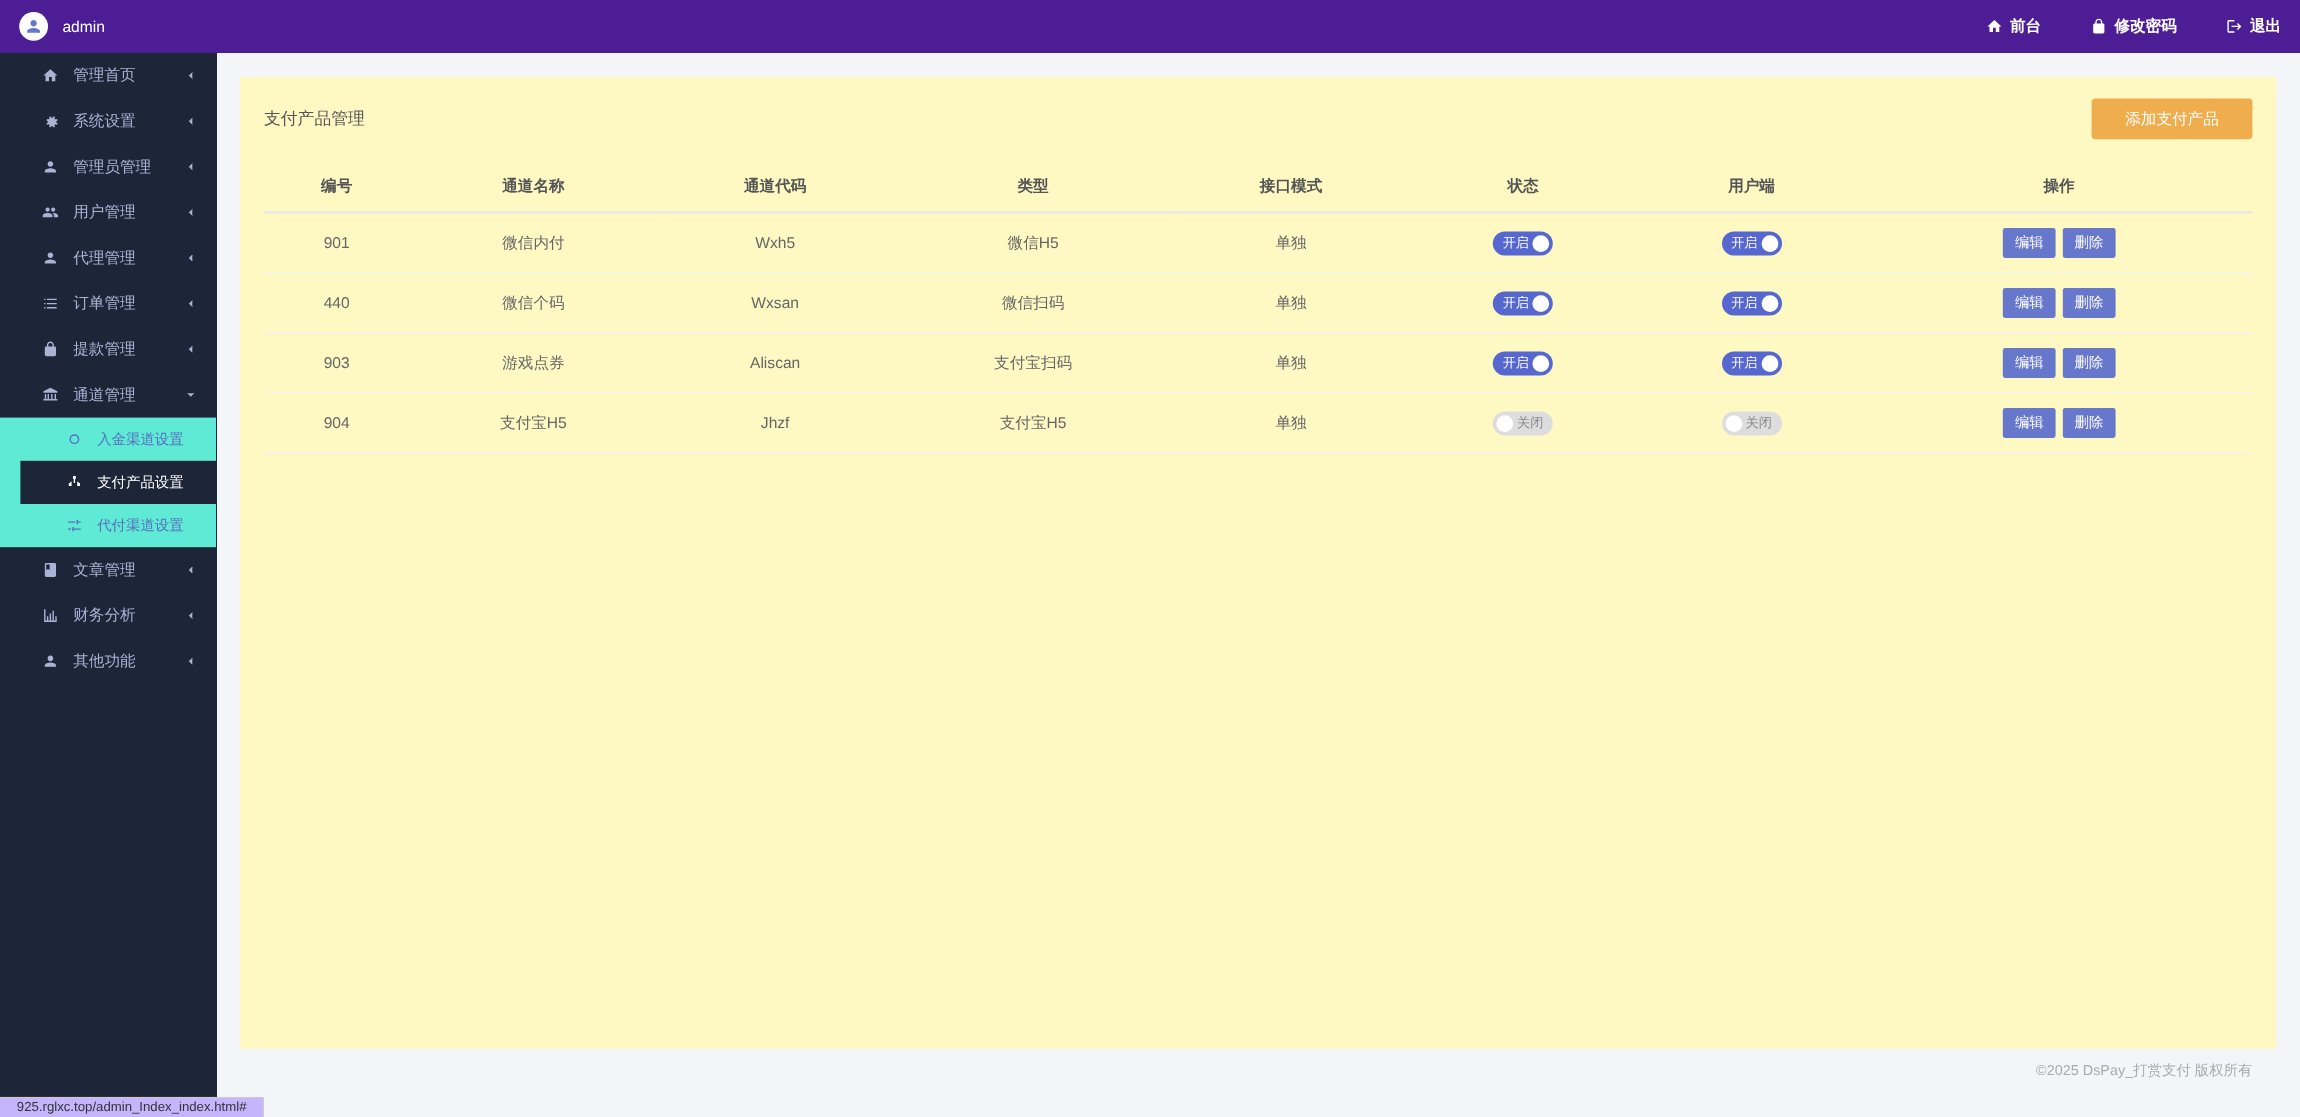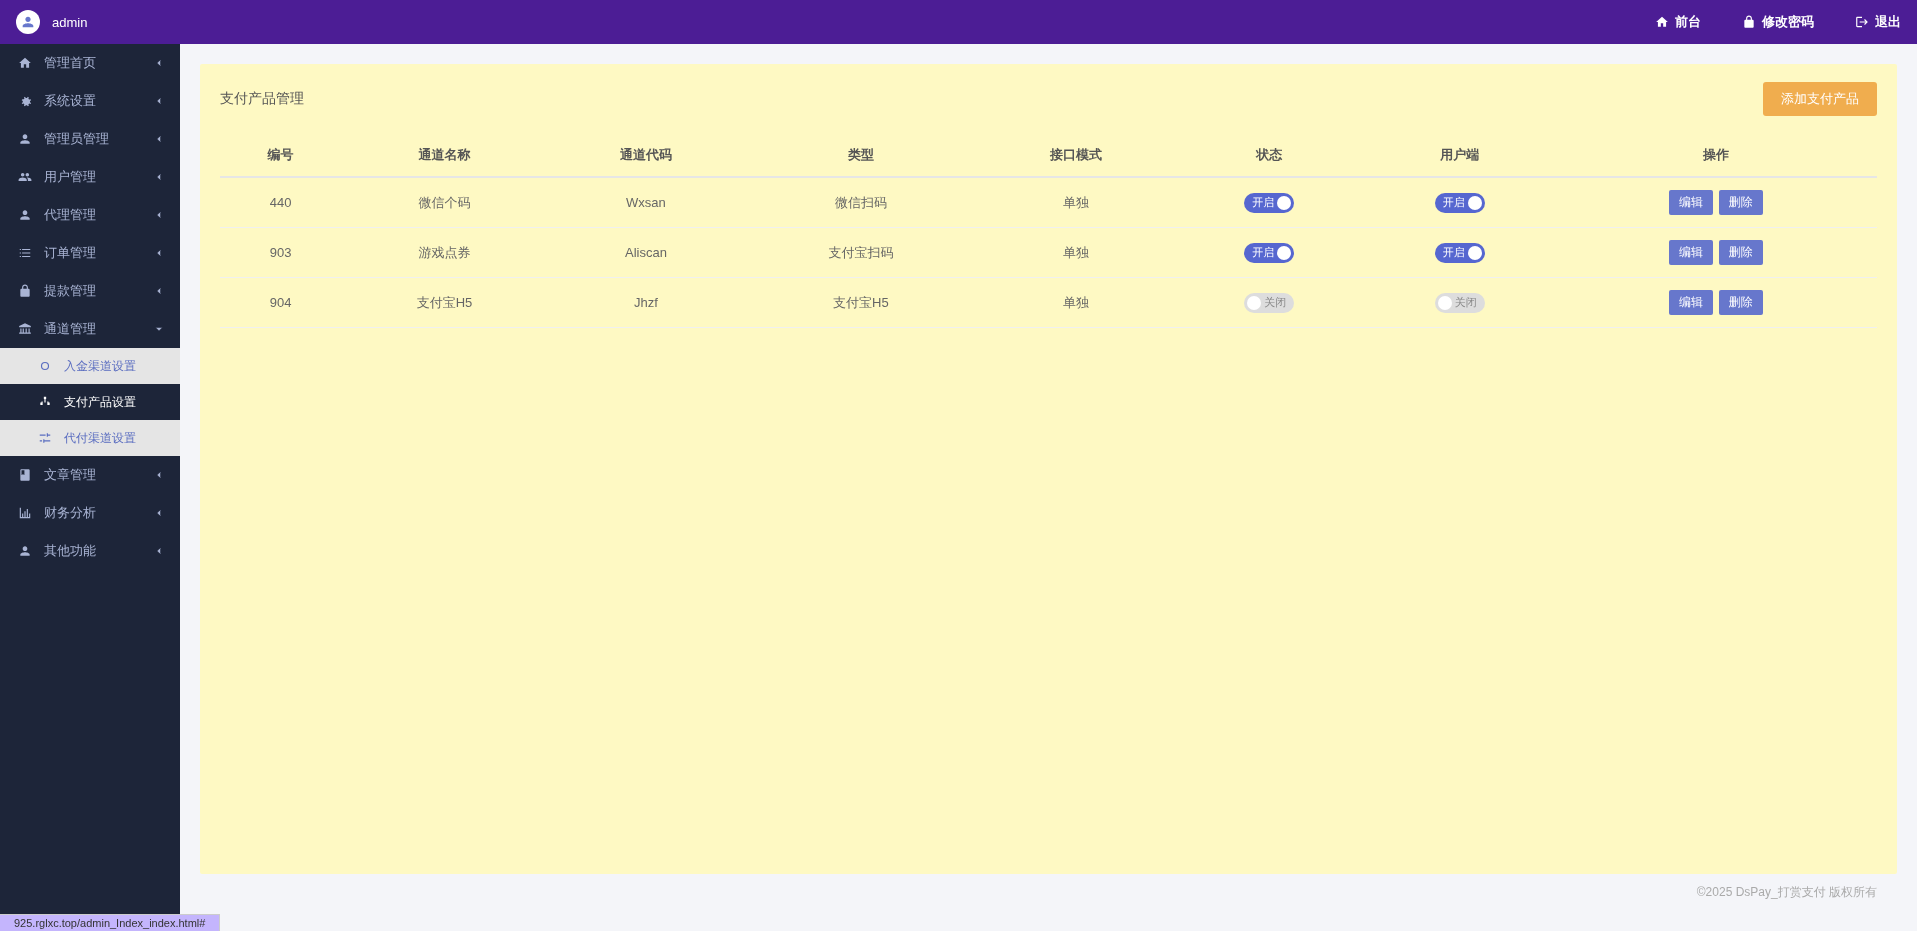--- a/index.html
+++ b/index.html
@@ -10,35 +10,35 @@
     .header-left { display: flex; align-items: center; gap: 12px; }
     .avatar { width: 24px; height: 24px; border-radius: 50%; background: #fff; display: flex; align-items: center; justify-content: center; }
     .avatar svg { width: 16px; height: 16px; fill: #6777cc; }
     .header-user { font-size: 13px; }
     .header-right { margin-left: auto; display: flex; gap: 41px; font-weight: bold; }
     .header-link { color: #fff; display: flex; align-items: center; gap: 6px; cursor: pointer; font-size: 13px; }
     .header-link svg { width: 14px; height: 14px; fill: #fff; }
     
     
     .sidebar { position: fixed; left: 0; top: 44px; bottom: 0; width: 180px; background: #1d2539; color: #a9b4d4; overflow-y: auto; }
-    .sidebar-item { display: flex; align-items: center; padding: 0 16px; height: 38px; cursor: pointer; position: relative; font-size: 13px; }
+    .sidebar-item { display: flex; align-items: center; padding: 0 16px; height: 38px; cursor: pointer; position: relative; font-size: 13px; margin-left: 17px; }
     .sidebar-item .icon { width: 18px; margin-right: 10px; display: inline-flex; align-items: center; justify-content: center; }
     .sidebar-item .icon svg { width: 14px; height: 14px; fill: currentColor; }
     .sidebar-item .chevron { margin-left: auto; }
     .sidebar-item .chevron svg { width: 10px; height: 10px; fill: currentColor; }
-    .sidebar-sub { background: #e5e5e5; }
+    .sidebar-sub { background: #5eead4; }
     .sidebar-sub .sidebar-item { padding-left: 36px; height: 36px; font-size: 12px; color: #5a6dc0; }
     .sidebar-sub .sidebar-item.sub-active { color: #fff; background: #1d2539; }
     
     
     .main { margin-left: 180px; margin-top: 44px; padding: 20px; min-height: calc(100vh - 44px); display: flex; flex-direction: column; }
     .panel { background: #fef9c3; border-radius: 2px; padding: 18px 20px; flex: 1; }
     .panel-header { display: flex; align-items: center; margin-bottom: 18px; }
     .panel-title { font-size: 14px; color: #555; }
-    .btn-add { margin-left: auto; background: #f0ad4e; color: #fff; border: none; padding: 8px 18px; border-radius: 3px; cursor: pointer; font-size: 13px; }
+    .btn-add { margin-left: auto; background: #f0ad4e; color: #fff; border: none; padding: 8px 28px; border-radius: 3px; cursor: pointer; font-size: 13px; }
     
     
     table { width: 100%; border-collapse: collapse; }
     th, td { text-align: center; padding: 12px 8px; font-size: 13px; border-bottom: 1px solid #f0f0f0; }
     th { font-weight: 600; color: #555; border-bottom: 2px solid #e6e6e6; }
     td { color: #666; }
     
     
     .switch { display: inline-flex; align-items: center; min-width: 44px; height: 20px; border-radius: 10px; padding: 2px 4px; cursor: pointer; font-size: 11px; color: #fff; position: relative; }
     .switch.on { background: #5667d0; padding-right: 20px; padding-left: 8px; }
@@ -254,20 +254,43 @@
           <th>通道代码</th>
           <th>类型</th>
           <th>接口模式</th>
           <th>状态</th>
           <th>用户端</th>
           <th>操作</th>
         </tr>
       </thead>
       <tbody id="tbody">
           <tr>
+    <td>901</td>
+    <td>微信内付</td>
+    <td>Wxh5</td>
+    <td>微信H5</td>
+    <td>单独</td>
+    <td>
+      <span class="switch on">
+        <span class="knob"></span>
+        开启
+      </span>
+    </td>
+    <td>
+      <span class="switch on">
+        <span class="knob"></span>
+        开启
+      </span>
+    </td>
+    <td>
+      <button class="btn-action">编辑</button>
+      <button class="btn-action">删除</button>
+    </td>
+  </tr>
+          <tr>
     <td>440</td>
     <td>微信个码</td>
     <td>Wxsan</td>
     <td>微信扫码</td>
     <td>单独</td>
     <td>
       <span class="switch on">
         <span class="knob"></span>
         开启
       </span>

